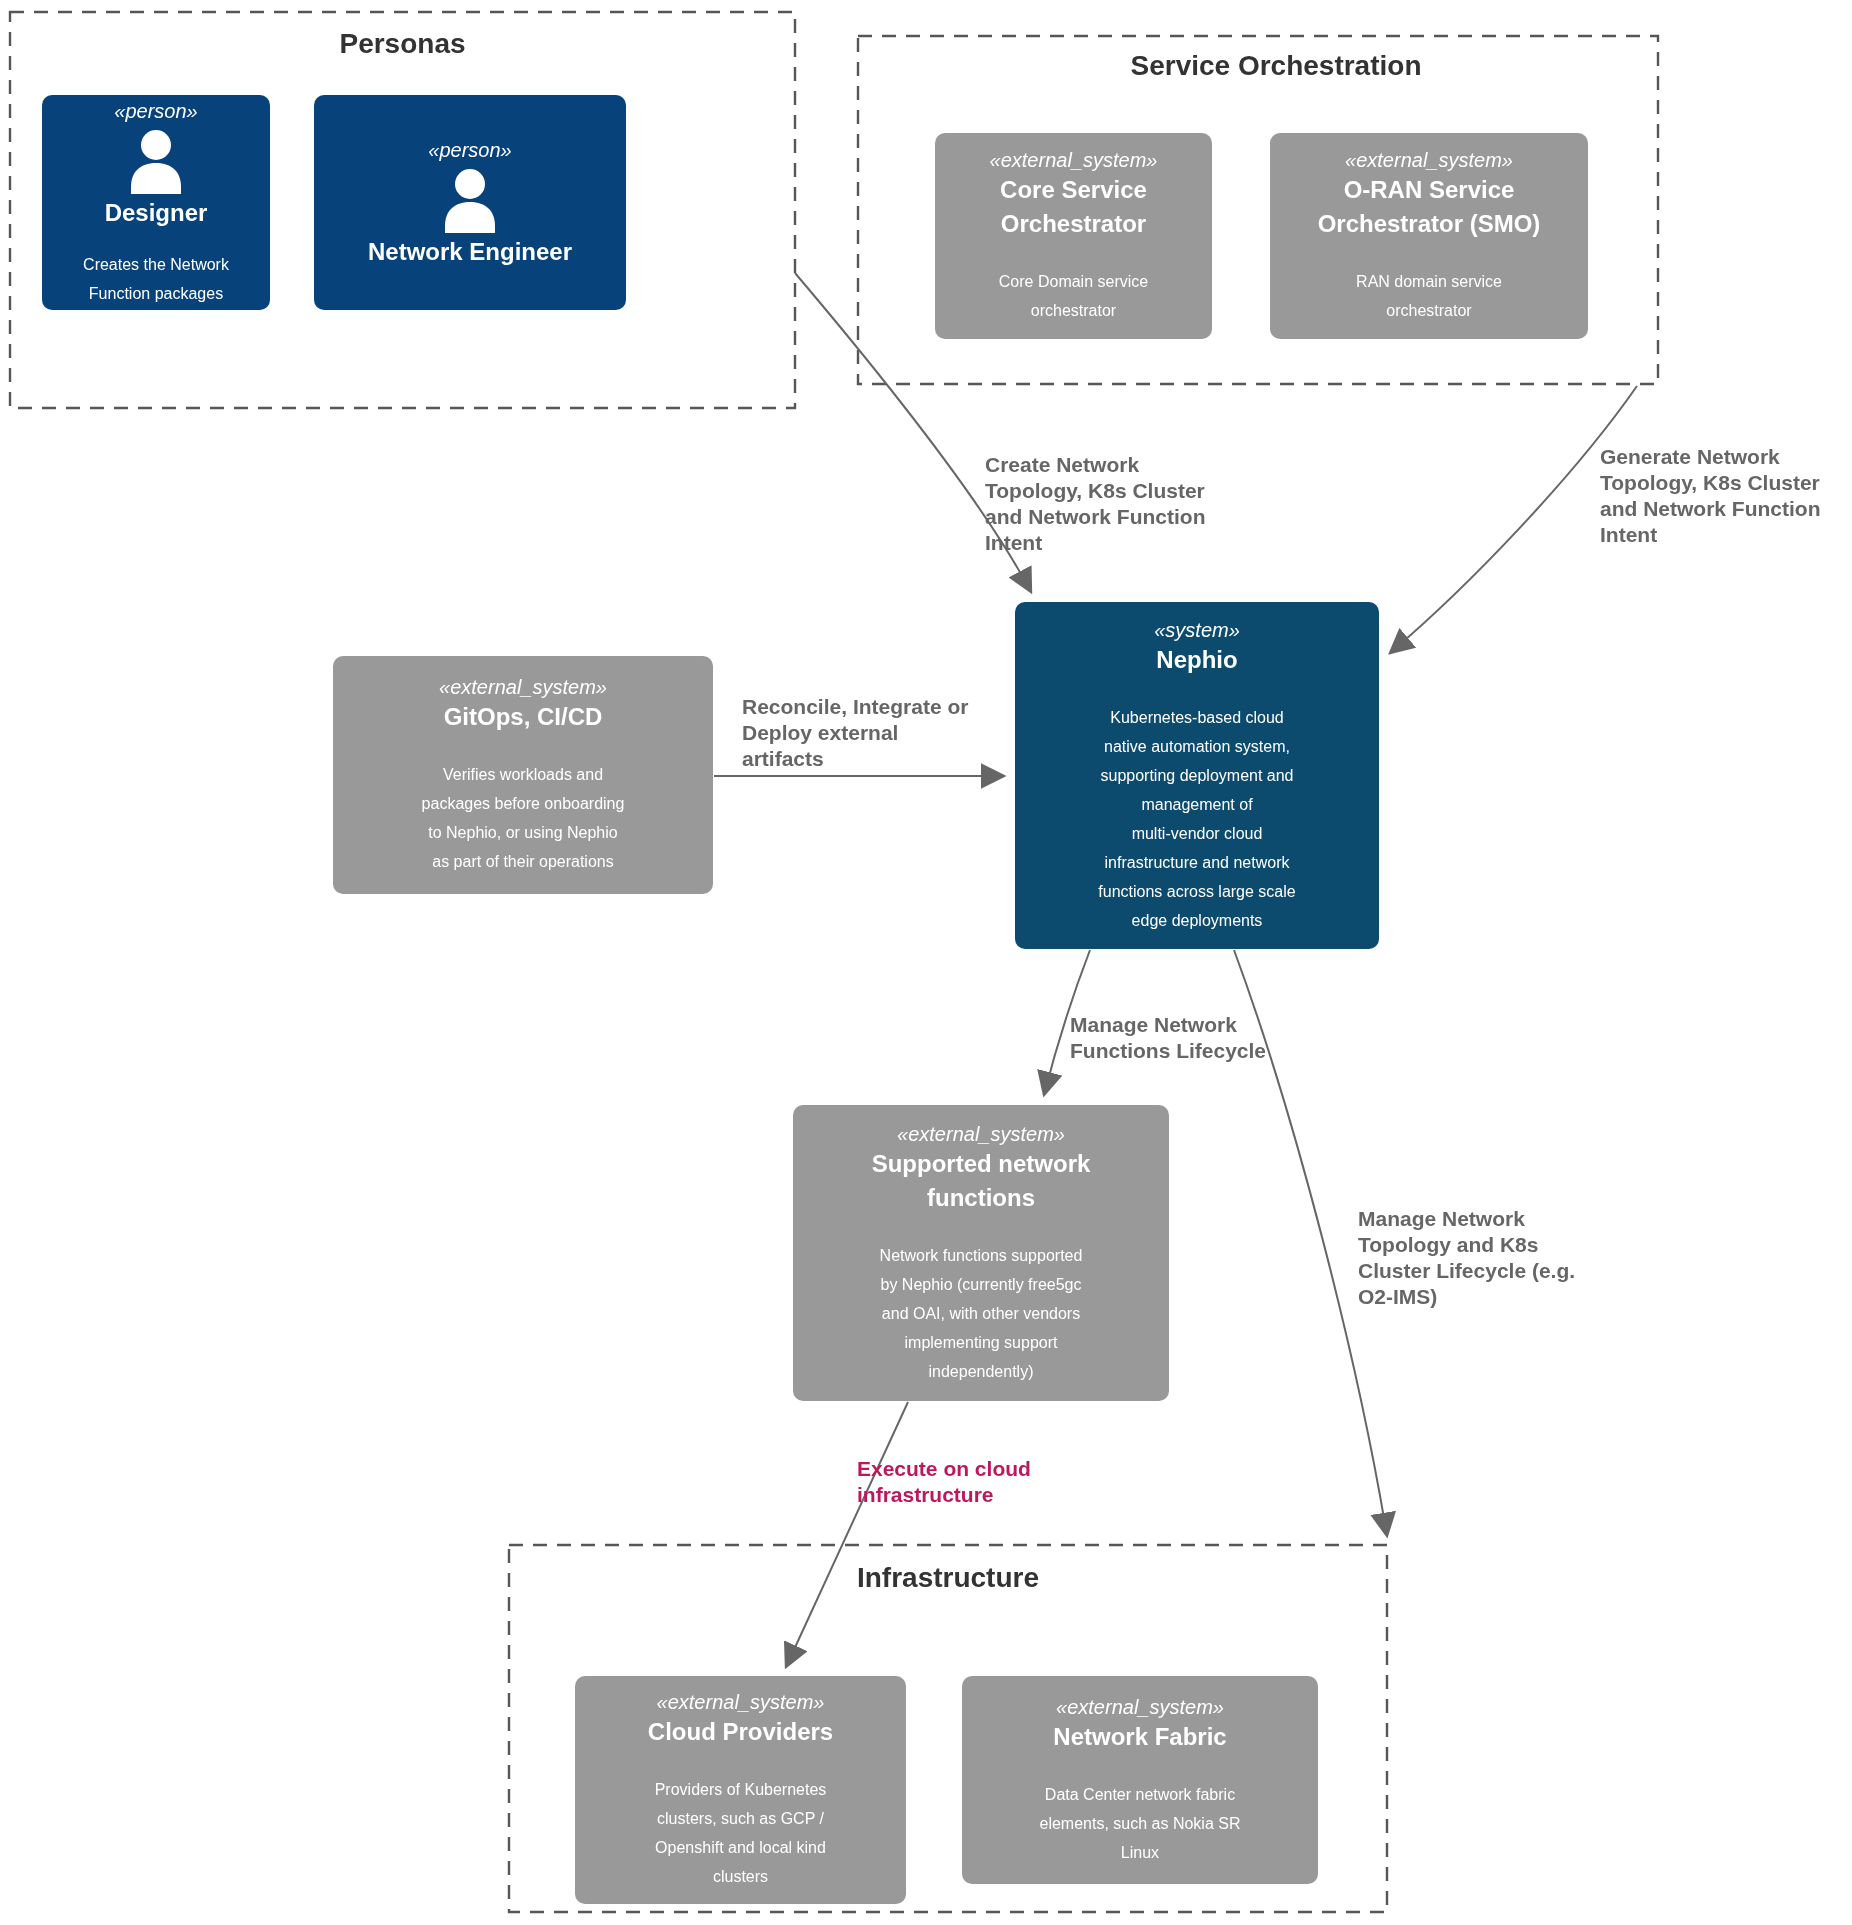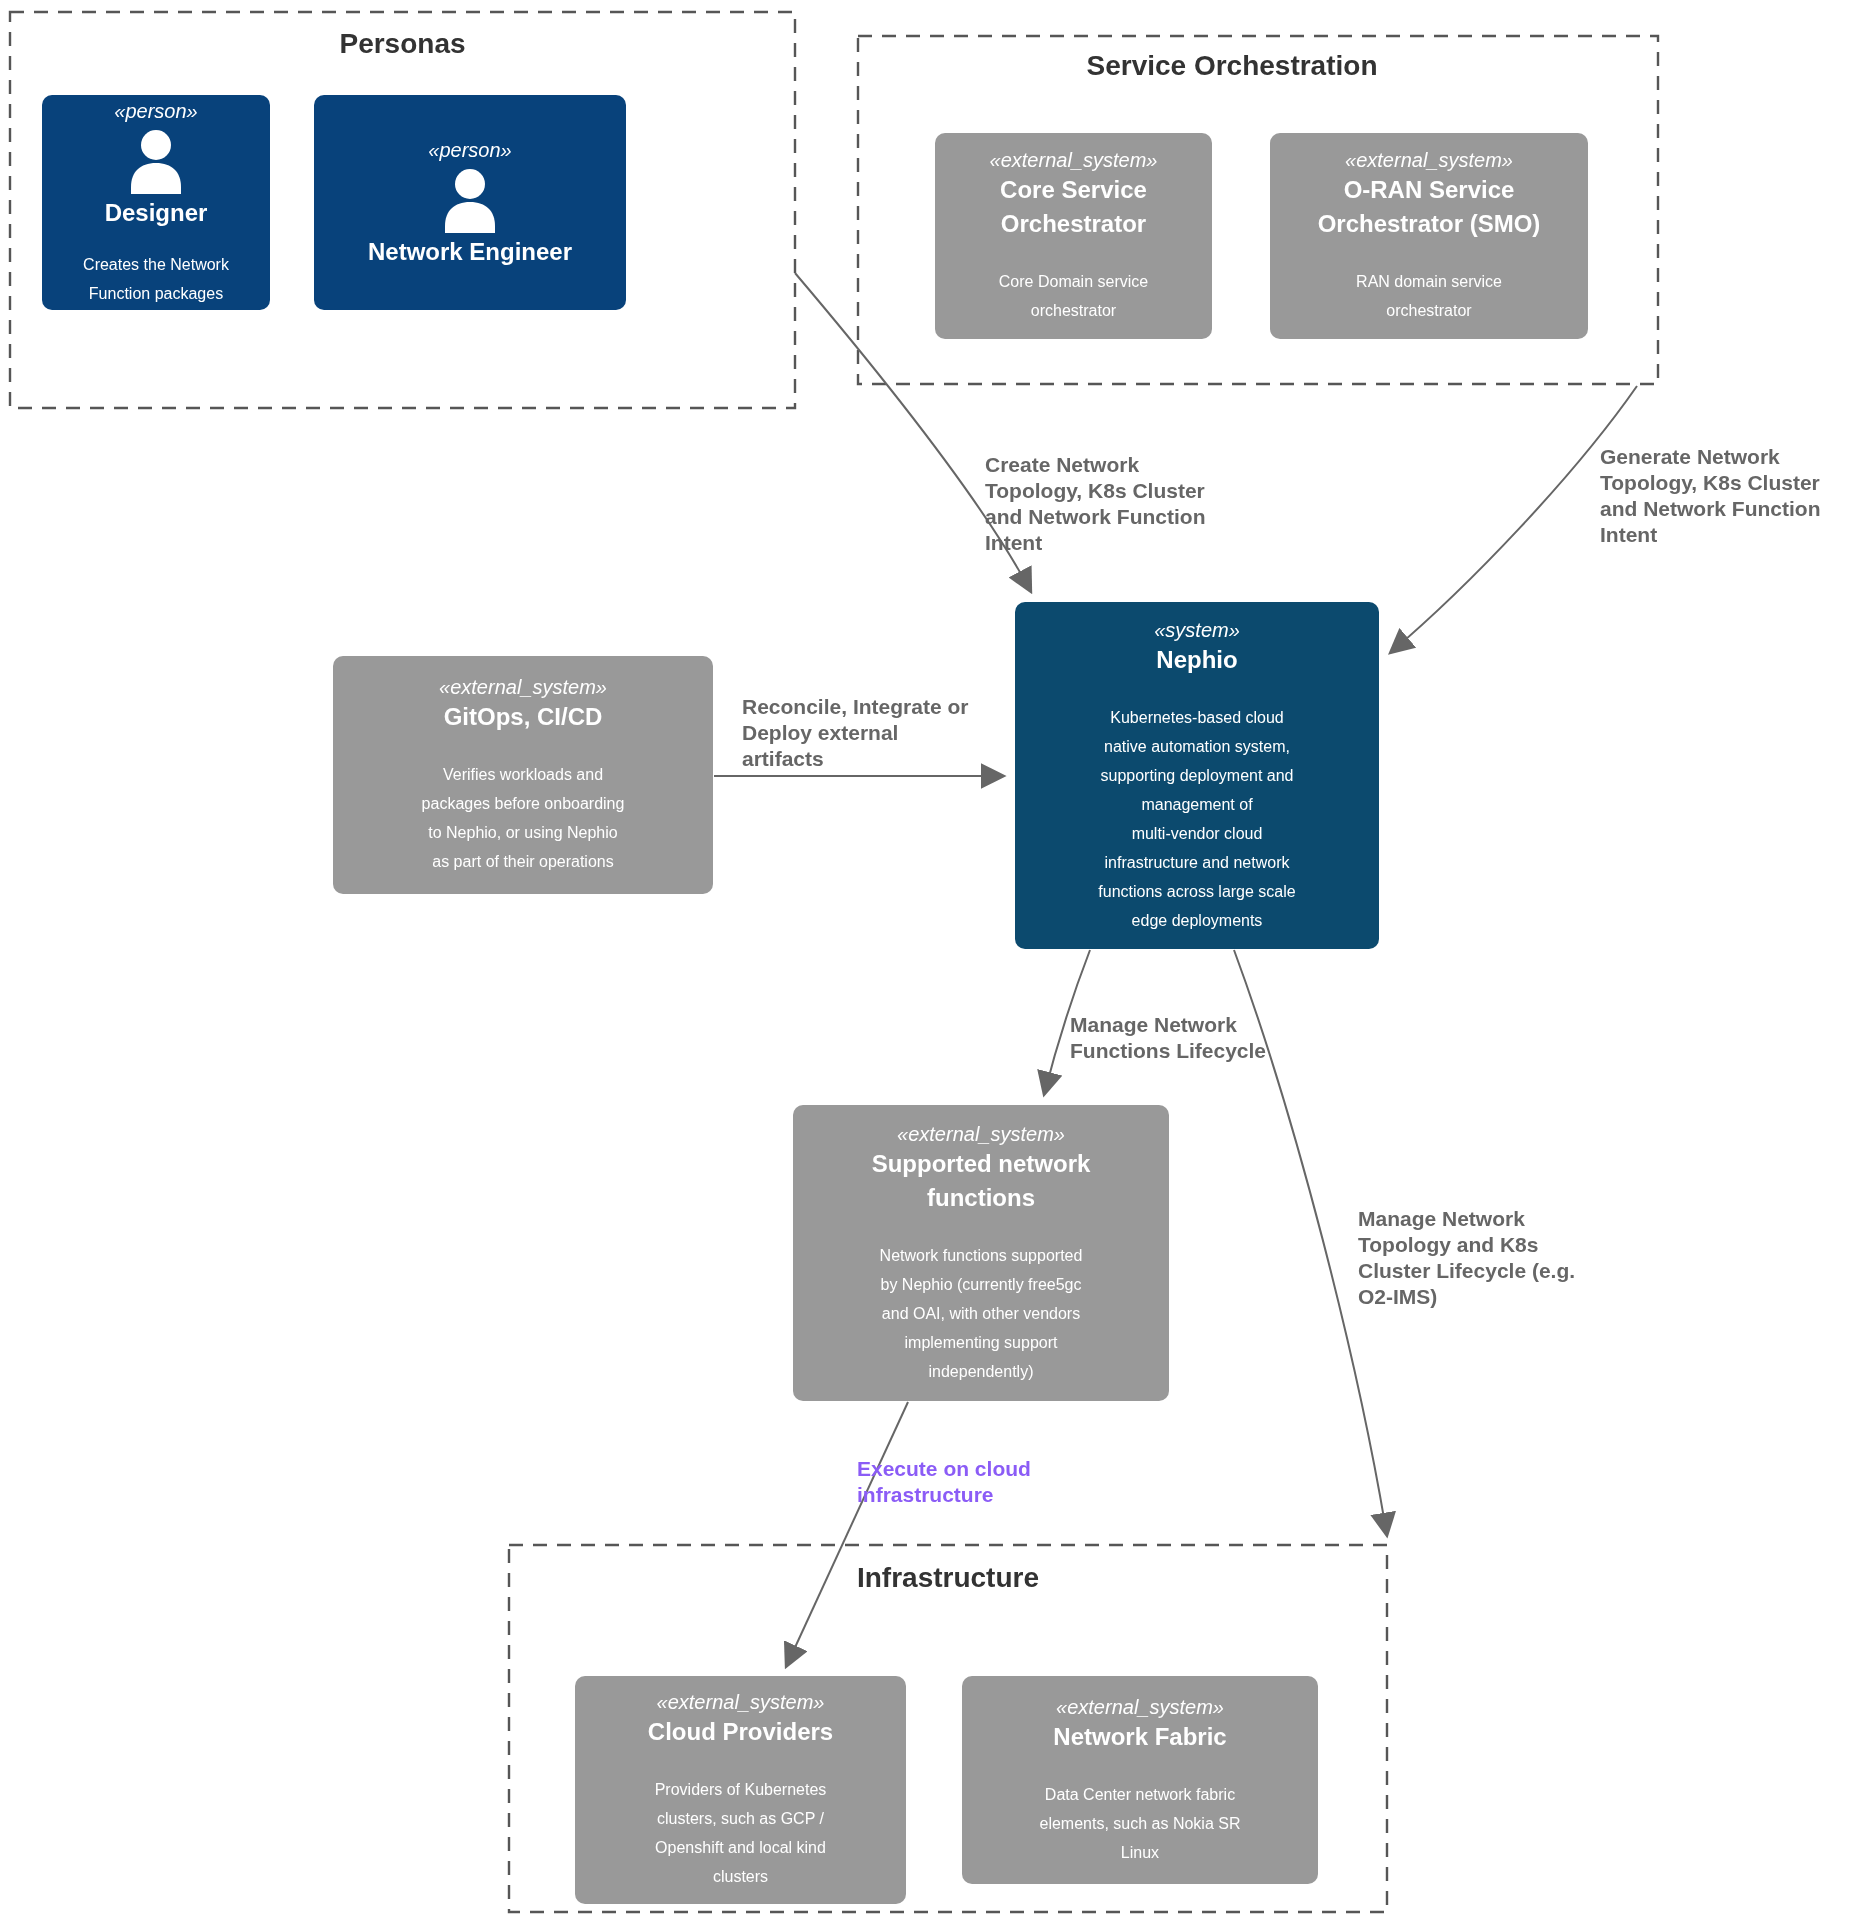--- a/index.html
+++ b/index.html
@@ -48,21 +48,21 @@
 
     <path class="edge" d="M 795 273 C 890 385 985 505 1031 592" marker-end="url(#arrow)" style="stroke: rgb(102, 102, 102);"></path>
     <path class="edge" d="M 1637 386 C 1575 475 1470 585 1390 653" marker-end="url(#arrow)" style="stroke: rgb(102, 102, 102);"></path>
     <path class="edge" d="M 714 776 L 1004 776" marker-end="url(#arrow)" style="stroke: rgb(102, 102, 102);"></path>
     <path class="edge" d="M 1090 950 C 1070 1002 1055 1052 1044 1095" marker-end="url(#arrow)" style="stroke: rgb(102, 102, 102);"></path>
     <path class="edge" d="M 1234 950 C 1295 1115 1358 1360 1387 1536" marker-end="url(#arrow)" style="stroke: rgb(102, 102, 102);"></path>
     <path class="edge" d="M 908 1402 L 786 1667" marker-end="url(#arrow)" style="stroke: rgb(102, 102, 102);"></path>
   </svg>
 
   <div class="boundary-title" style="left: 10px; top: 28px; width: 785px; color: rgb(51, 51, 51);">Personas</div>
-  <div class="boundary-title" style="left: 832px; top: 50px; width: 800px; color: rgb(51, 51, 51);">Service Orchestration</div>
+  <div class="boundary-title" style="left: 876px; top: 50px; width: 800px; color: rgb(51, 51, 51);">Service Orchestration</div>
   <div class="boundary-title" style="left: 509px; top: 1562px; width: 878px; color: rgb(51, 51, 51);">Infrastructure</div>
 
   <div class="node person" style="left: 42px; top: 95px; width: 228px; height: 215px; background: rgb(8, 66, 123);">
     <div class="stereotype">«person»</div>
     <div class="person-icon-wrap">
       <svg width="72" height="64" viewBox="0 0 72 64">
         <circle cx="36" cy="15" r="15" fill="#ffffff"></circle>
         <path d="M36 33 C 20 33 11 42 11 57 L 11 64 L 61 64 L 61 57 C 61 42 52 33 36 33 Z" fill="#ffffff"></path>
       </svg>
     </div>
@@ -158,16 +158,16 @@
 Intent</div>
   <div class="edge-label" style="left: 742px; top: 694px; width: 240px; color: rgb(102, 102, 102);">Reconcile, Integrate or
 Deploy external
 artifacts</div>
   <div class="edge-label" style="left: 1070px; top: 1012px; width: 240px; color: rgb(102, 102, 102);">Manage Network
 Functions Lifecycle</div>
   <div class="edge-label" style="left: 1358px; top: 1206px; width: 245px; color: rgb(102, 102, 102);">Manage Network
 Topology and K8s
 Cluster Lifecycle (e.g.
 O2-IMS)</div>
-  <div class="edge-label" style="left: 857px; top: 1456px; width: 240px; color: #8b5cf6;">Execute on cloud
+  <div class="edge-label" style="left: 857px; top: 1456px; width: 240px; color: #be185d;">Execute on cloud
 infrastructure</div>
 
 </div>
 
 </body></html>

